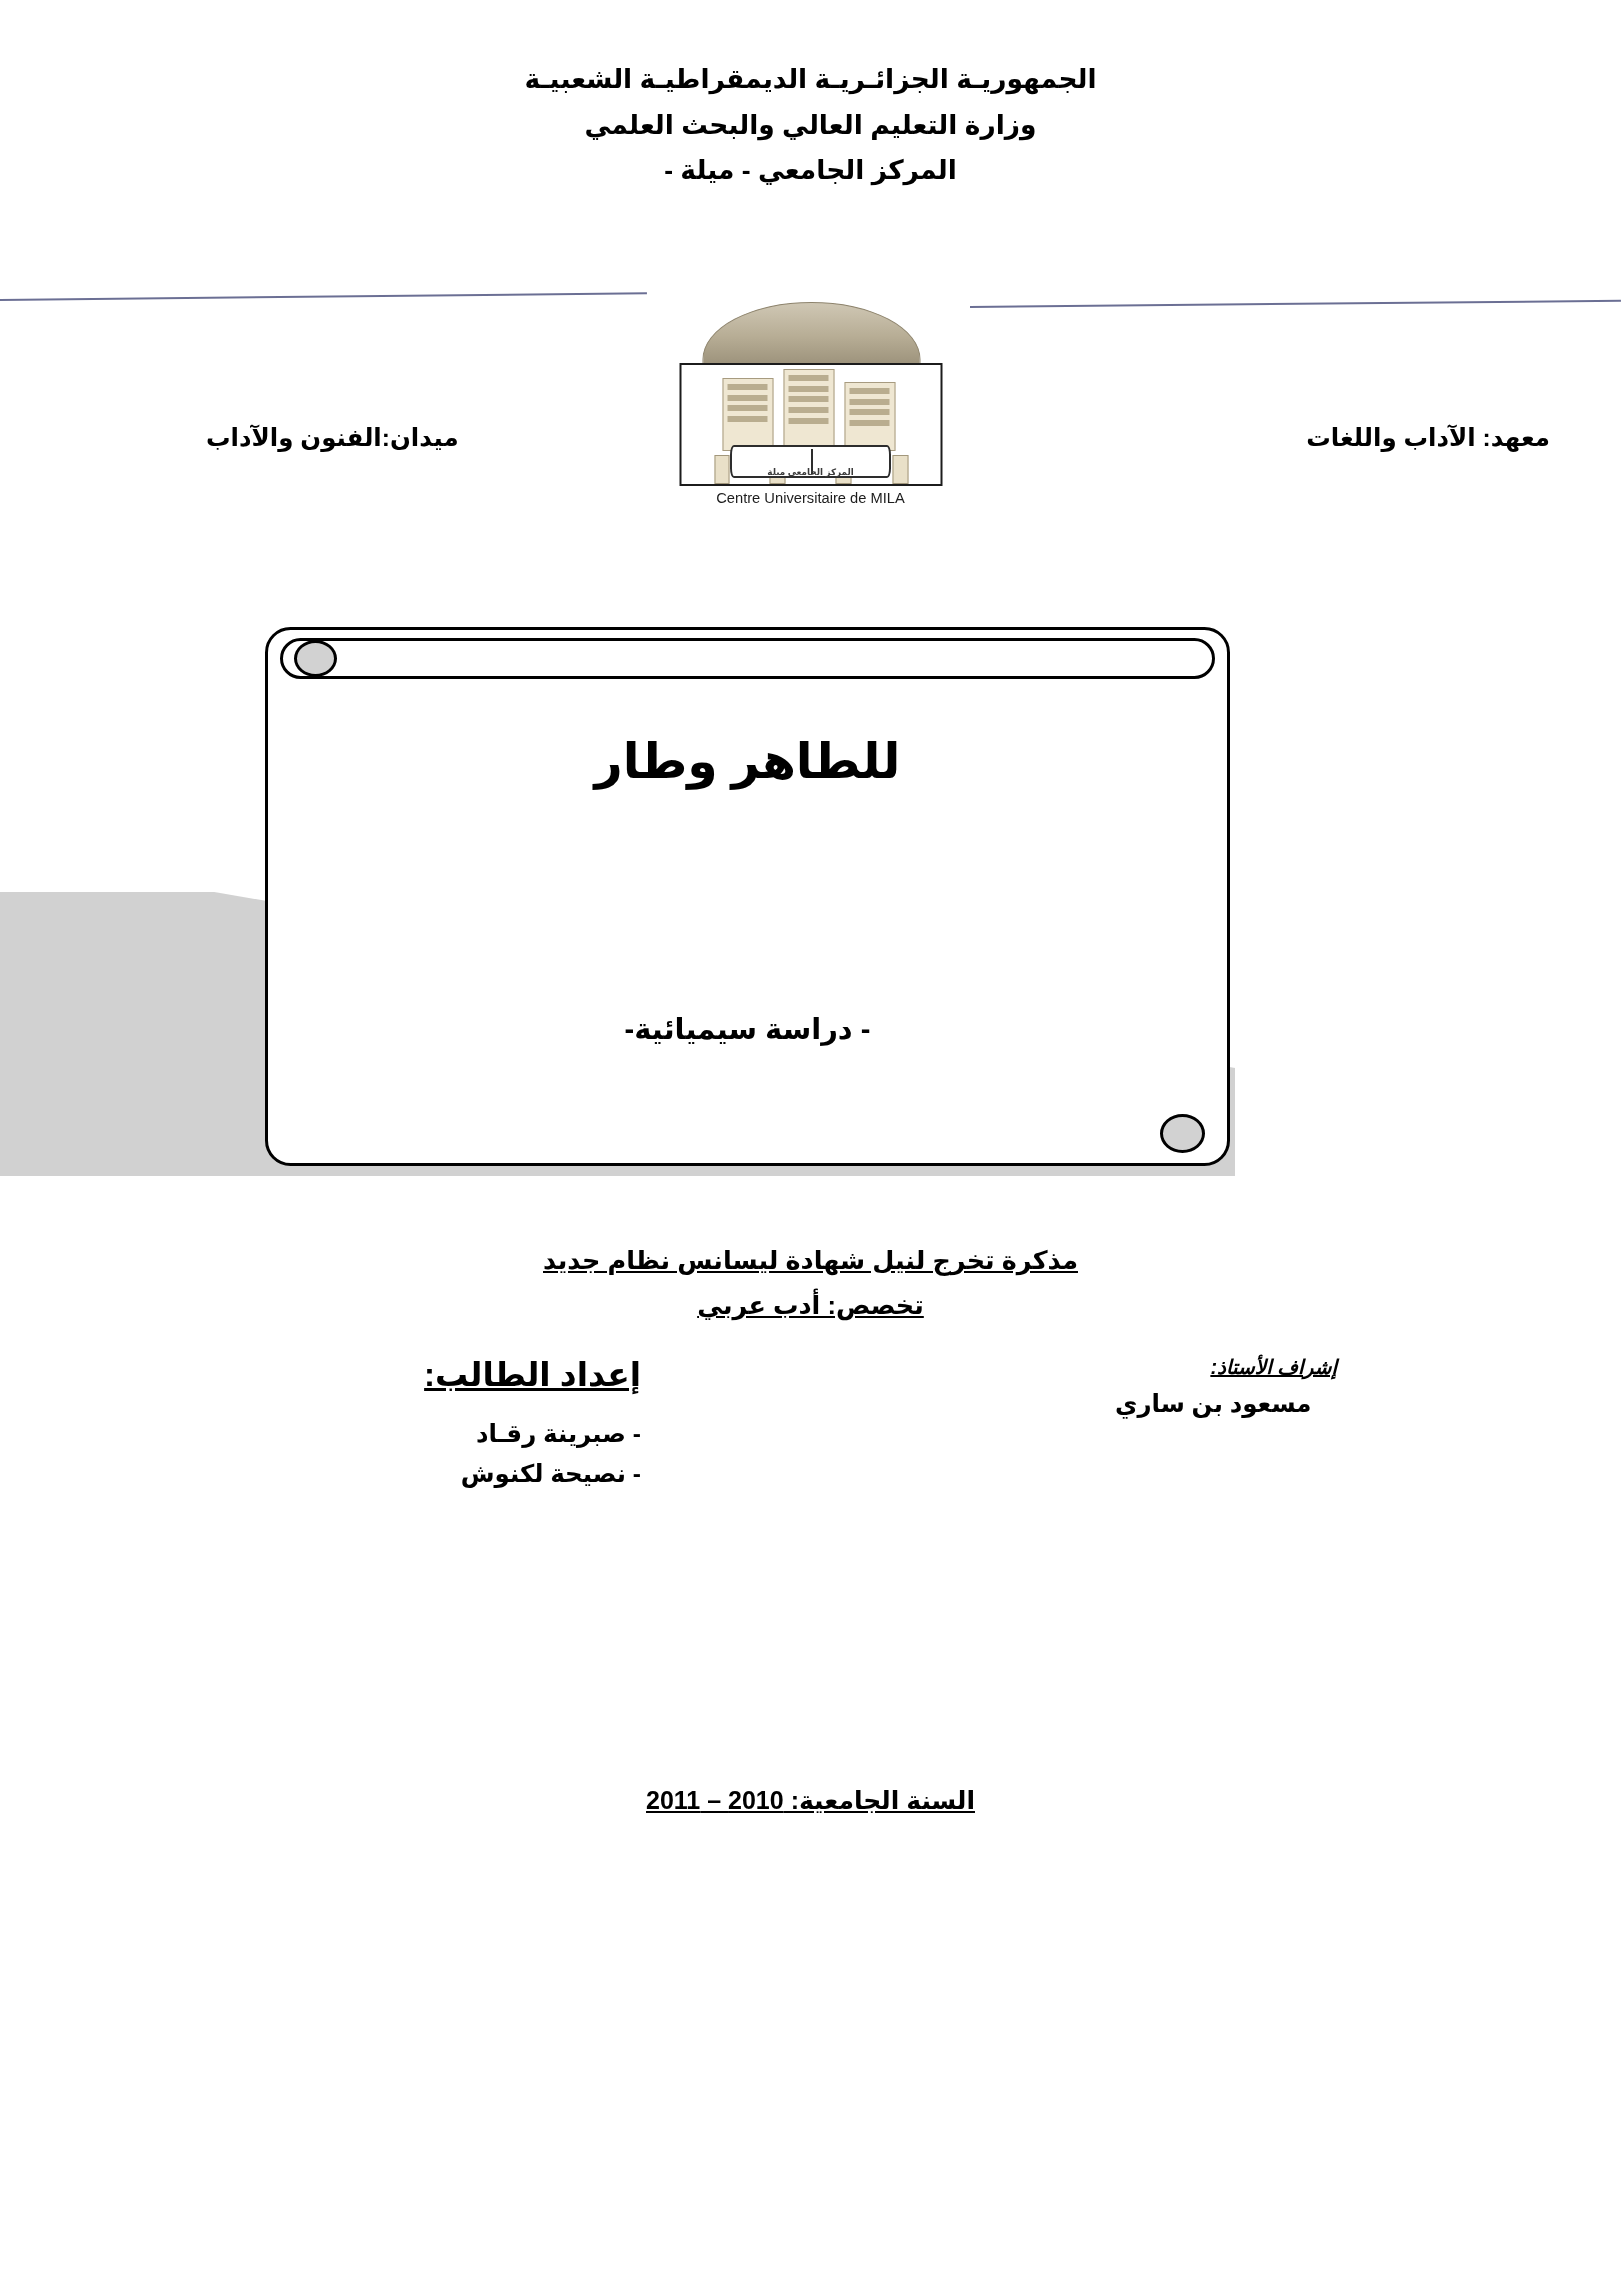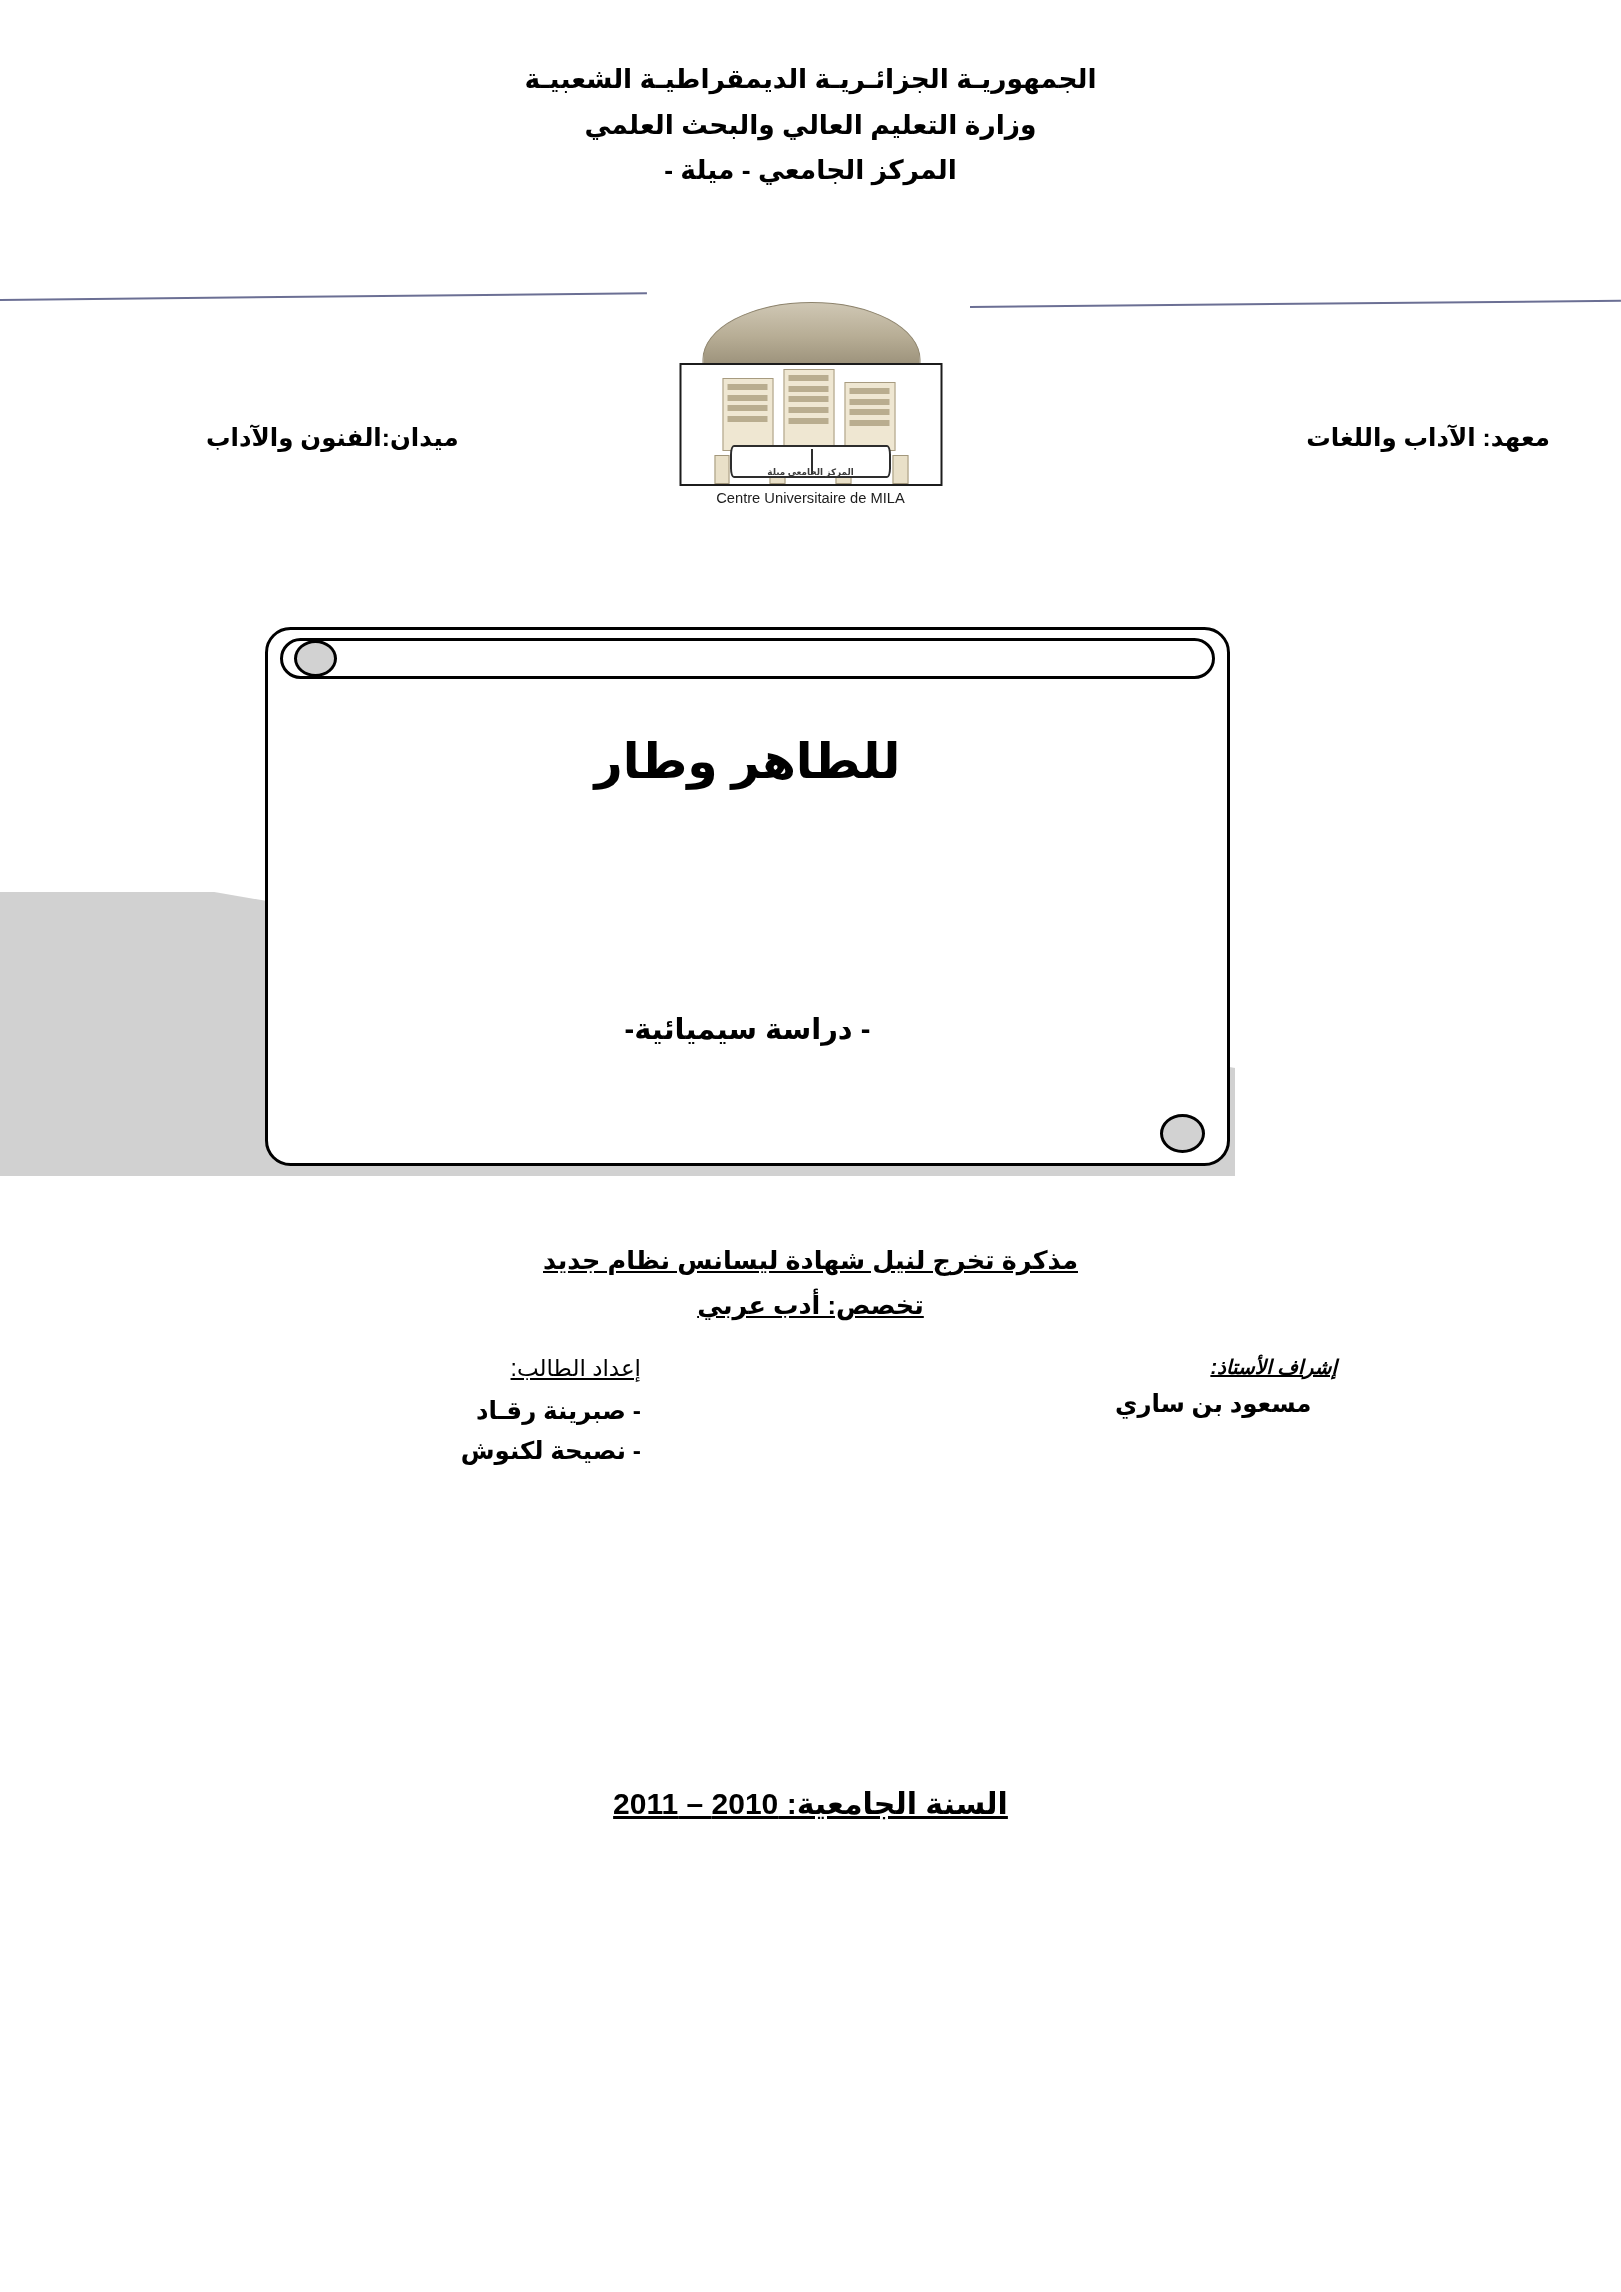--- a/index.html
+++ b/index.html
@@ -285,24 +285,24 @@
   }
 
   
   .students {
     position: absolute;
     top: 1355px;
     right: 980px;
     text-align: right;
   }
   .students .heading {
-    font-size: 23px;
-    font-weight: normal;
+    font-size: 33px;
+    font-weight: bold;
     text-decoration: underline;
-    margin-bottom: 9px;
+    margin-bottom: 20px;
   }
   .students ul {
     list-style: none;
     margin: 0;
     padding: 0;
   }
   .students li {
     font-size: 24.5px;
     font-weight: bold;
     line-height: 1.62;
@@ -331,21 +331,21 @@
     padding-right: 25.5px;
   }
 
   
   .year {
     position: absolute;
     top: 1786px;
     left: 0;
     right: 0;
     text-align: center;
-    font-size: 30px;
+    font-size: 25px;
     font-weight: bold;
     text-decoration: underline;
   }
 </style>
 </head>
 <body>
 
 <div class="page">
 
   <div class="header">

